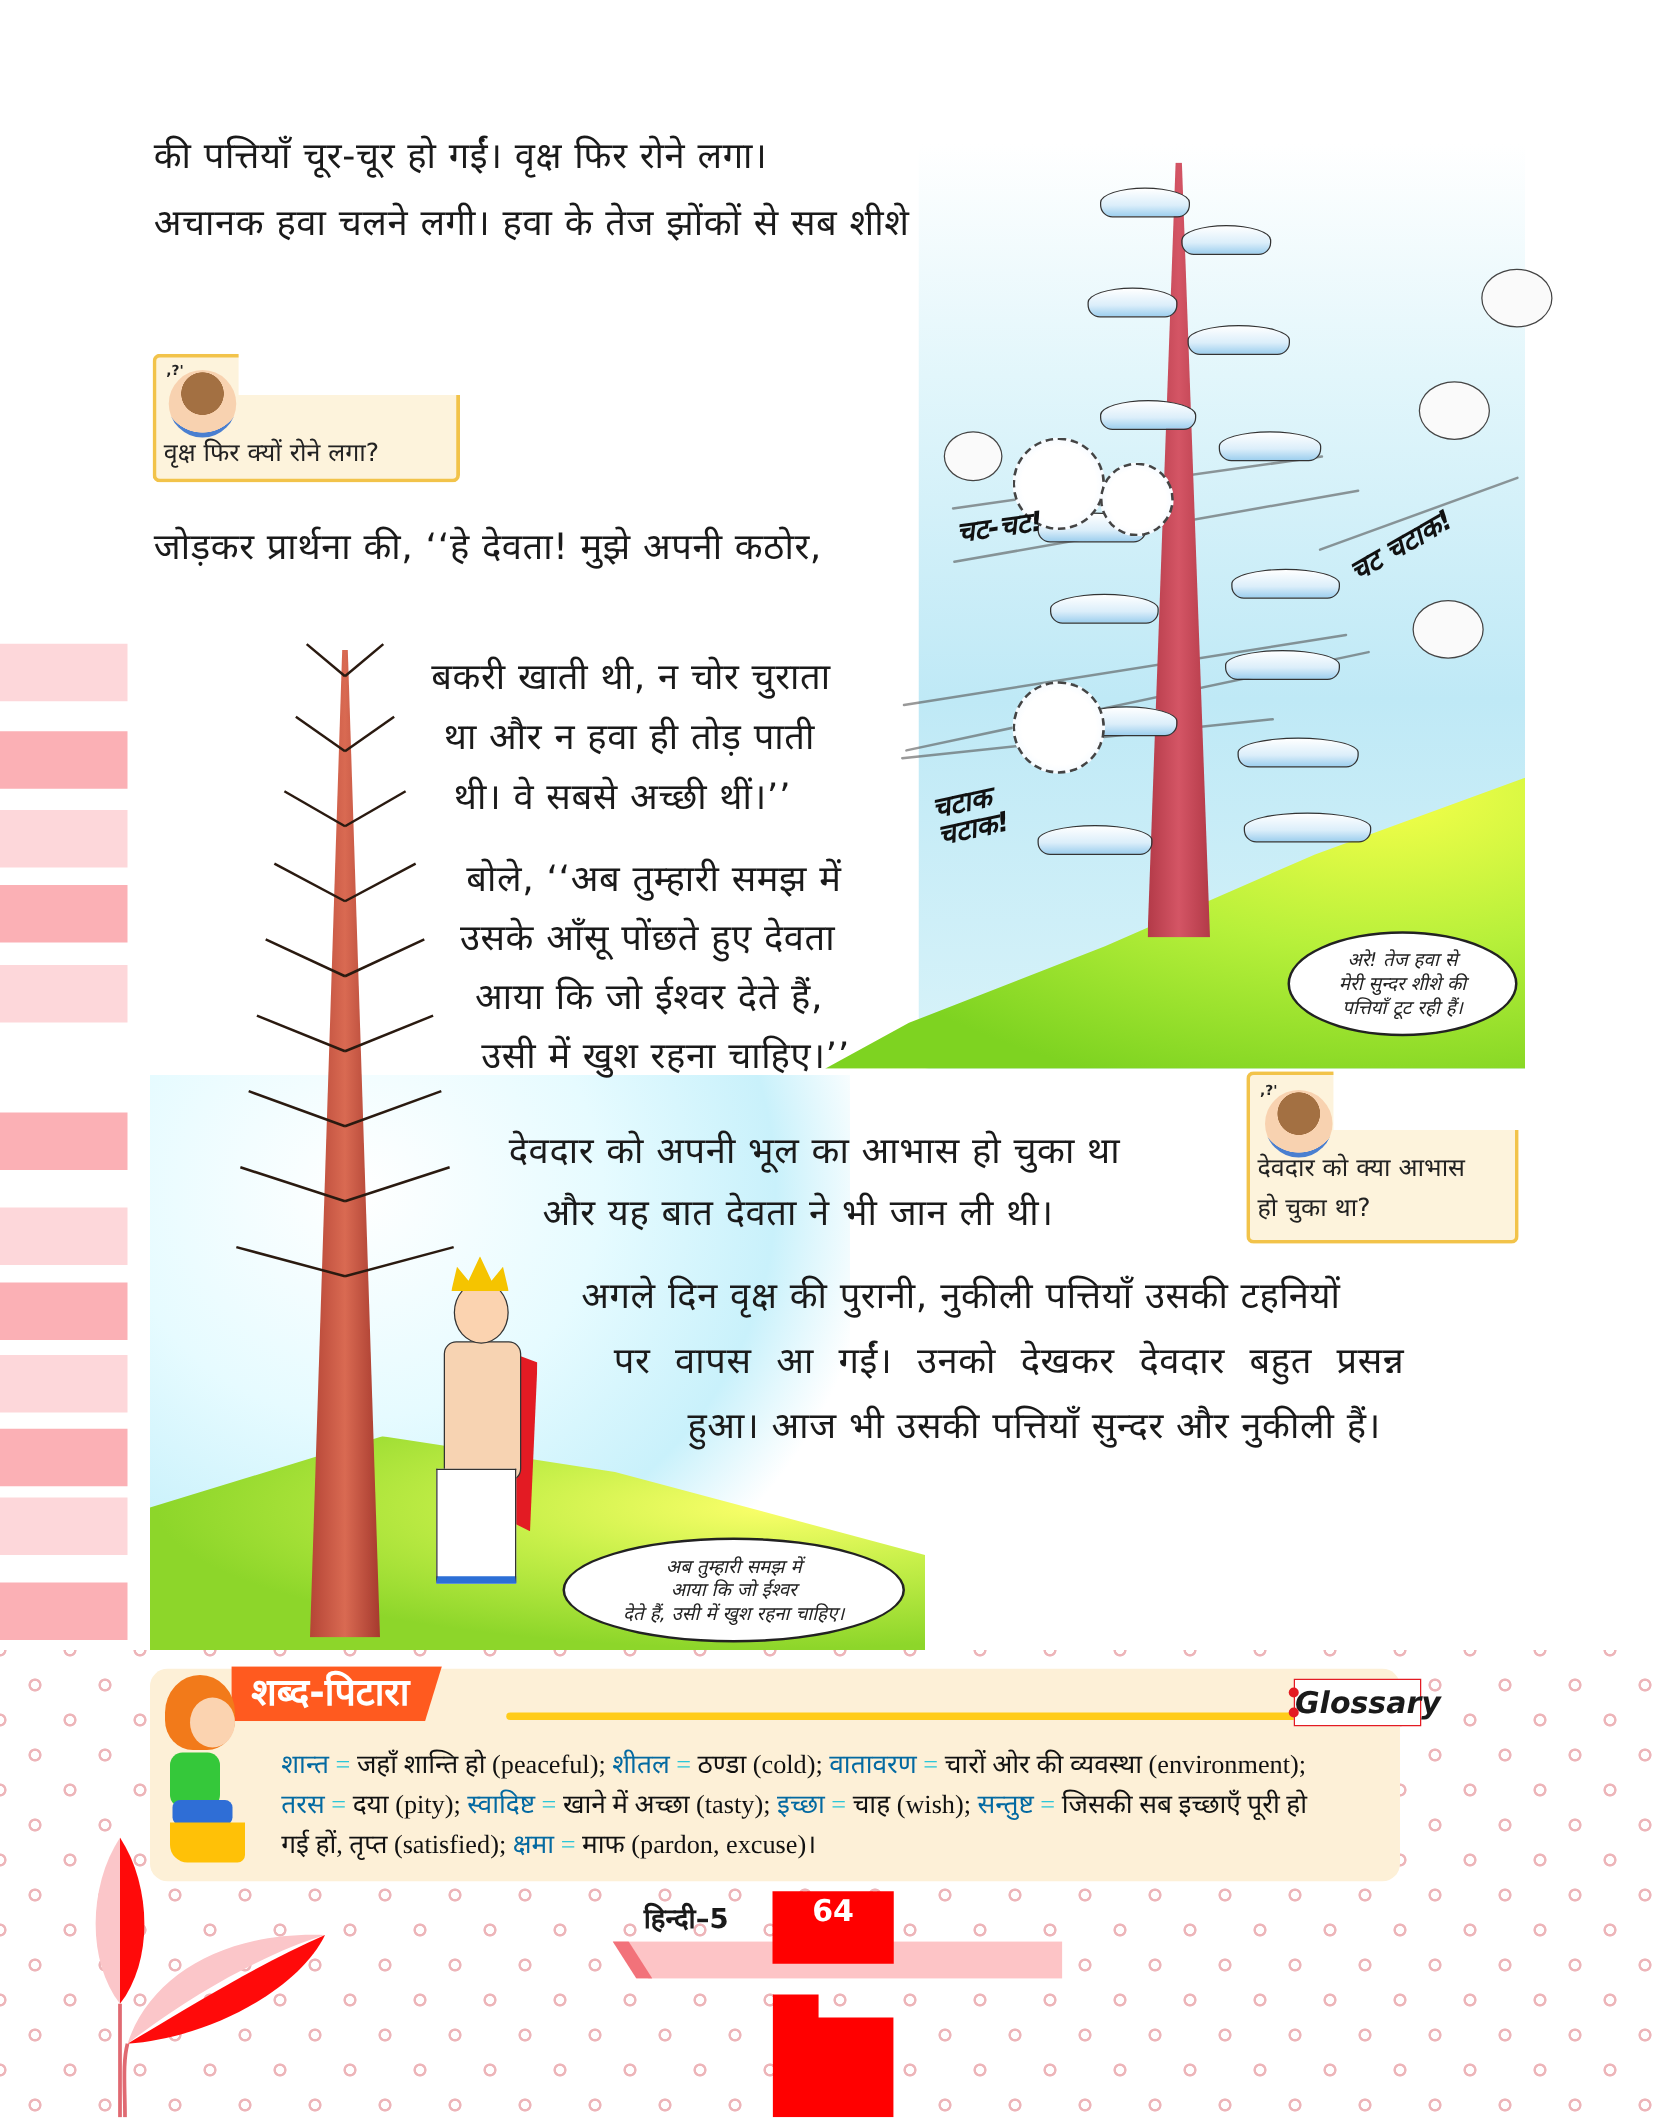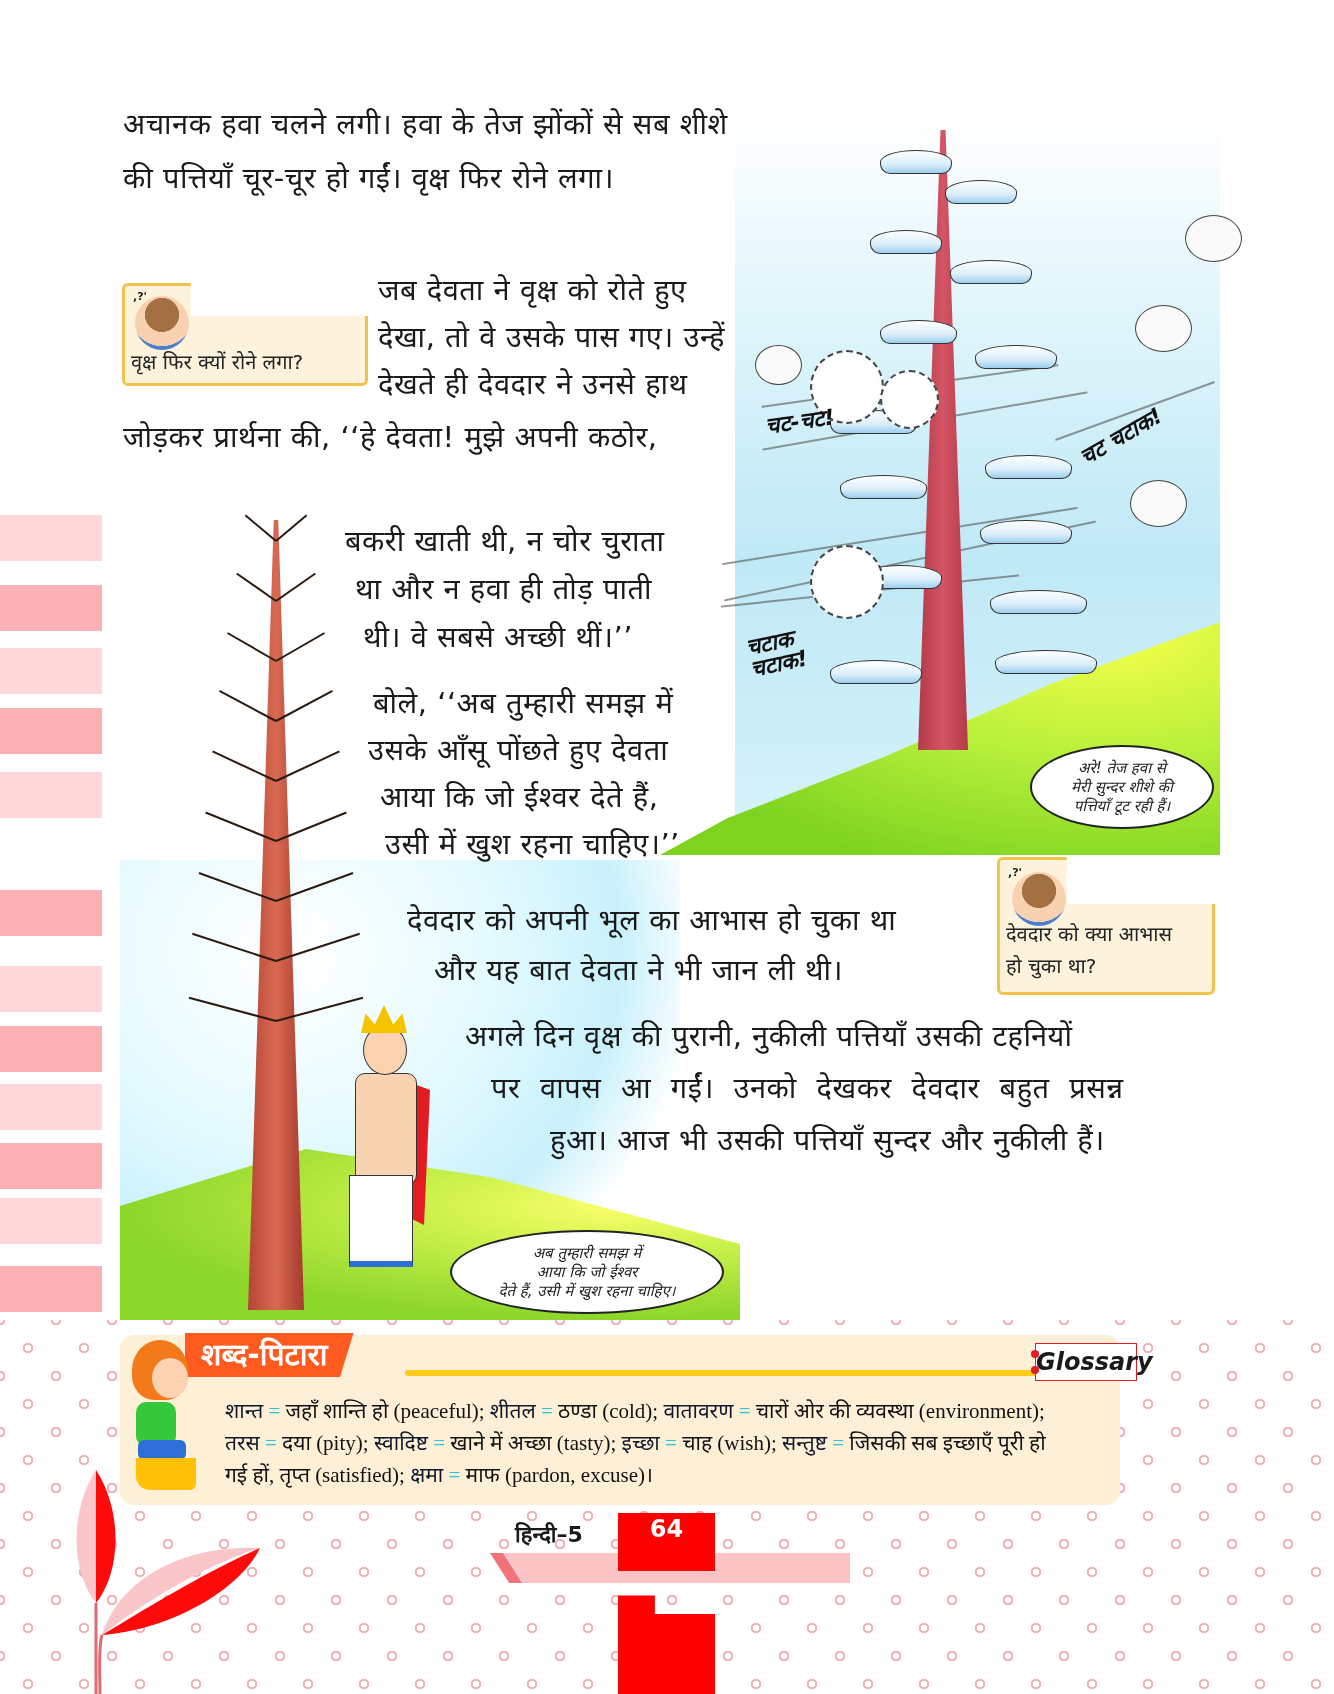--- a/index.html
+++ b/index.html
@@ -105,21 +105,21 @@
   }
   .gloss-tag::before { content:""; position:absolute; left:-5px; top:6px; width:8px; height:8px; border-radius:50%; background:#e31b23; }
   .gloss-tag::after { content:""; position:absolute; left:-5px; bottom:6px; width:8px; height:8px; border-radius:50%; background:#e31b23; }
   .girl { position:absolute; left:130px; top:1340px; width:70px; height:150px; }
   .girl .hair { position:absolute; left:2px; top:0; width:56px; height:60px; border-radius:50% 50% 40% 40%; background:#f27a1a; }
   .girl .face { position:absolute; left:22px; top:18px; width:36px; height:40px; border-radius:50%; background:#fbd3b0; }
   .girl .shirt { position:absolute; left:6px; top:62px; width:40px; height:44px; background:#35c83a; border-radius:10px; }
   .girl .shorts { position:absolute; left:8px; top:100px; width:48px; height:20px; background:#2f6ed6; border-radius:6px; }
   .girl .seat { position:absolute; left:6px; top:118px; width:60px; height:32px; background:#ffc107; border-radius:0 0 6px 14px; }
   .gloss-lines { position:absolute; left:225px; top:1395px; font-family:"Liberation Serif","DejaVu Serif",serif; font-size:21px; line-height:32px; white-space:nowrap; color:#111; }
-  .gloss-lines .w { color:#0f172a; }
+  .gloss-lines .w { color:#0369a1; }
   .gloss-lines .eq { color:#29c6d8; }
 
   
   .footer-band { position:absolute; left:490px; top:1553px; width:360px; height:30px; background:#fdc4c6; clip-path:polygon(0 0,100% 0,100% 100%,8% 100%); }
   .footer-band-dark { position:absolute; left:490px; top:1553px; width:32px; height:30px; background:#f2727a; clip-path:polygon(0 0,40% 0,100% 100%,60% 100%); }
   .footer-label { position:absolute; left:515px; top:1518px; font-size:22px; font-weight:bold; }
   .page-num-box { position:absolute; left:618px; top:1513px; width:97px; height:58px; background:#ff0000; }
   .page-num { position:absolute; left:618px; top:1515px; width:97px; text-align:center; color:#fff; font-size:24px; font-weight:bold; }
   .page-red-2 { position:absolute; left:618px; top:1571px; width:97px; height:123px; background:#ff0000; clip-path:polygon(0 20%,38% 20%,38% 35%,100% 35%,100% 100%,0 100%); }
 
@@ -222,29 +222,24 @@
     <div class="head"></div>
     <div class="crown"></div>
   </div>
   <div class="speech" style="left:450px;top:1230px;width:270px;height:80px">
     <span>अब तुम्हारी समझ में</span>
     <span>आया कि जो ईश्वर</span>
     <span>देते हैं, उसी में खुश रहना चाहिए।</span>
   </div>
 
   <div class="para" style="left:123px;top:97px">
+    <div>की पत्तियाँ चूर-चूर हो गईं। वृक्ष फिर रोने लगा।</div>
     <div>अचानक हवा चलने लगी। हवा के तेज झोंकों से सब शीशे</div>
-    <div>की पत्तियाँ चूर-चूर हो गईं। वृक्ष फिर रोने लगा।</div>
-  </div>
-
-  <div class="para" style="left:378px;top:267px;line-height:47px">
-    <div style="height:47px">जब देवता ने वृक्ष को रोते हुए</div>
-    <div style="height:47px">देखा, तो वे उसके पास गए। उन्हें</div>
-    <div style="height:47px">देखते ही देवदार ने उनसे हाथ</div>
-  </div>
+  </div>
+
   <div class="para" style="left:123px;top:413px;line-height:48px">
     <div style="height:48px">जोड़कर प्रार्थना की, ‘‘हे देवता! मुझे अपनी कठोर,</div>
   </div>
   <div class="para" style="left:345px;top:517px;line-height:48px">
     <div style="height:48px">बकरी खाती थी, न चोर चुराता</div>
     <div style="height:48px;padding-left:10px">था और न हवा ही तोड़ पाती</div>
     <div style="height:48px;padding-left:18px">थी। वे सबसे अच्छी थीं।’’</div>
   </div>
 
   <div class="para" style="left:368px;top:680px;line-height:47px">

